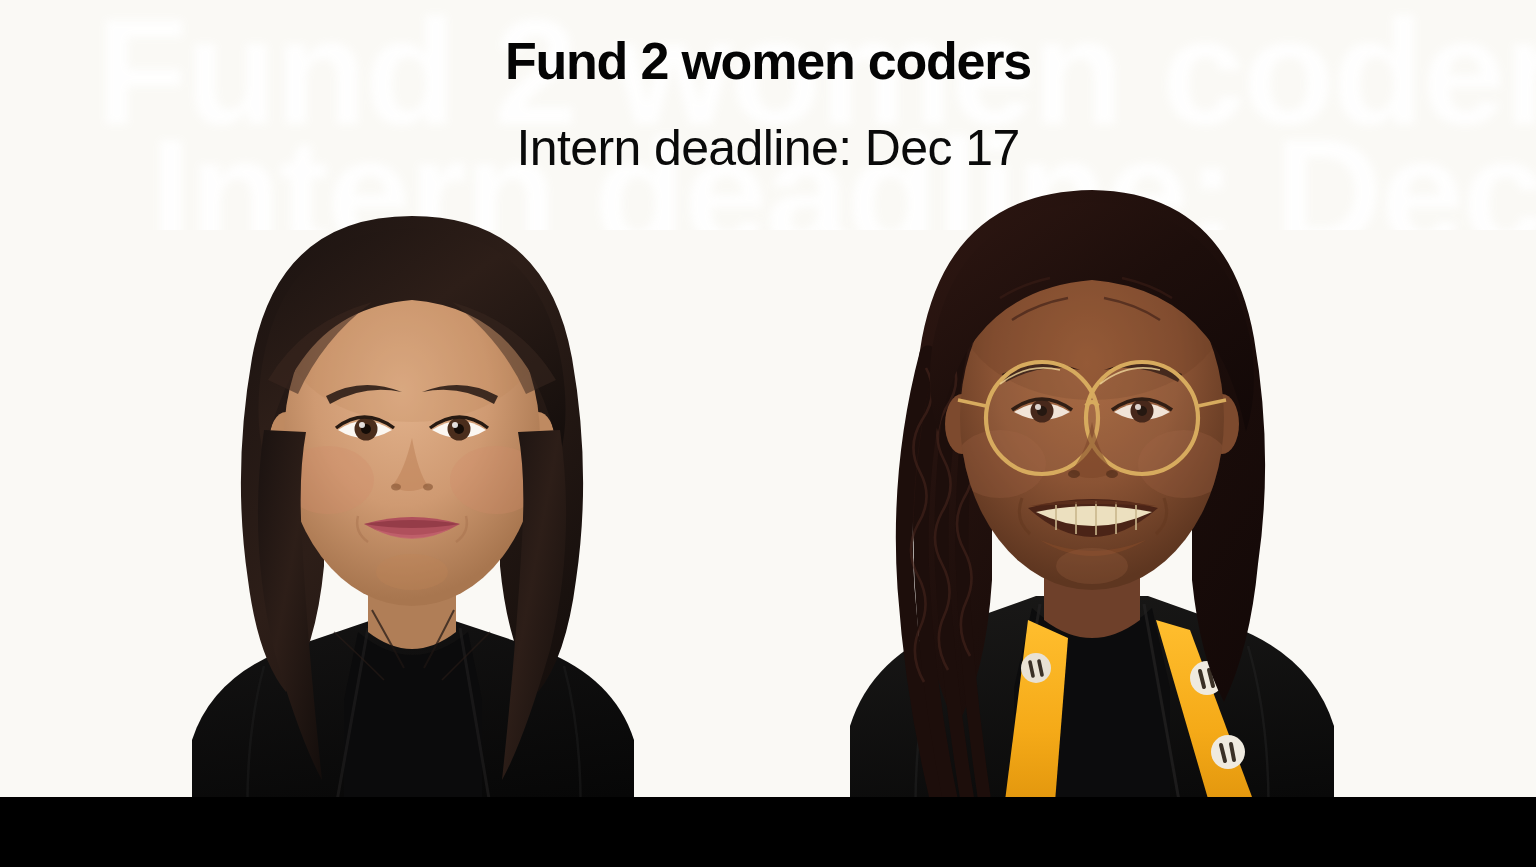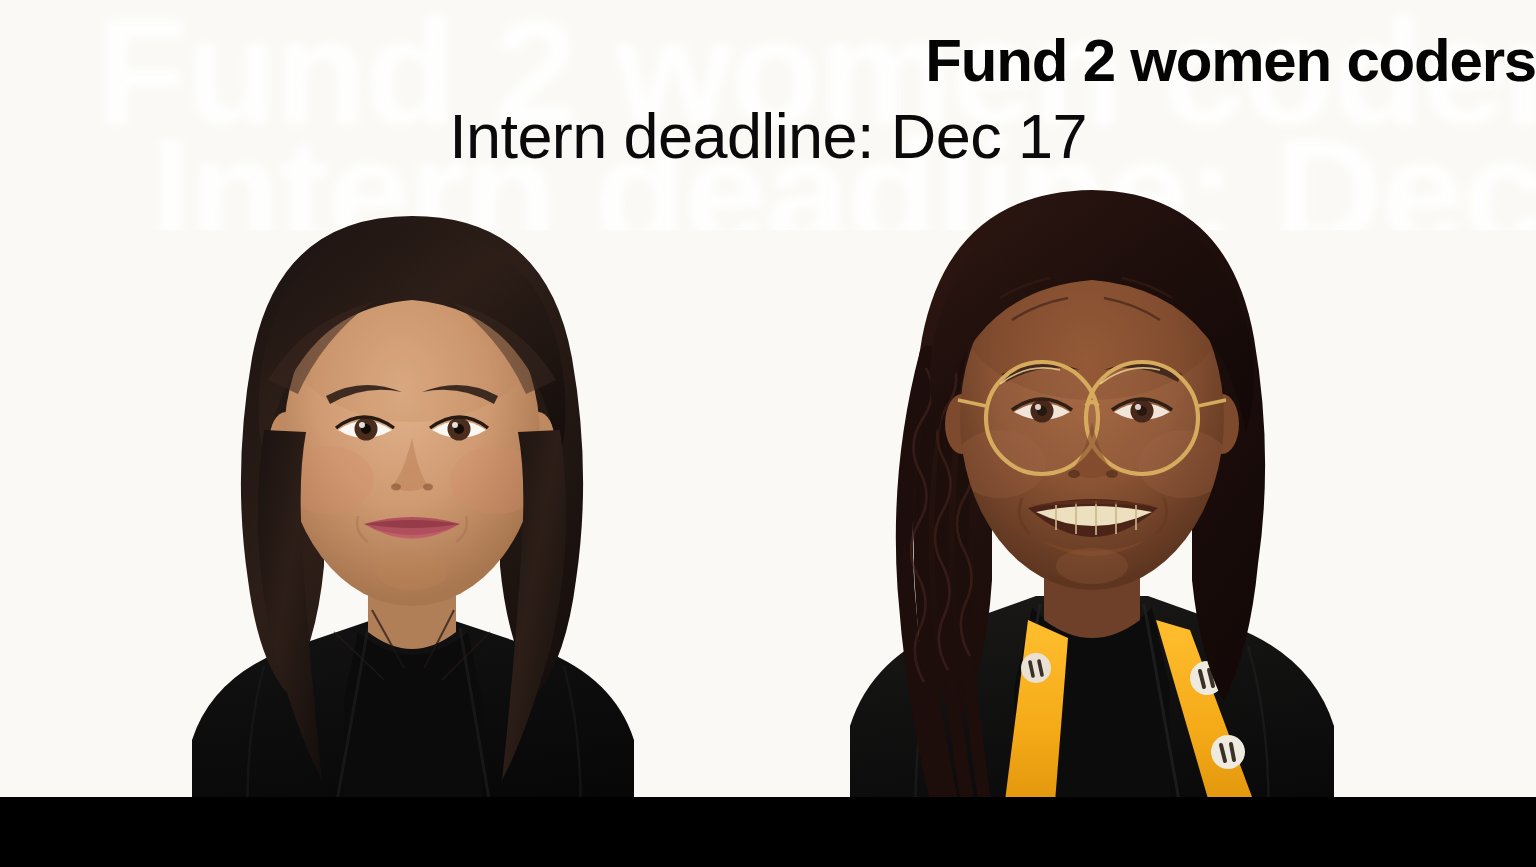--- a/index.html
+++ b/index.html
@@ -27,27 +27,27 @@
   .wm-l1{left:96px;top:-14px;font-size:150px;}
   .wm-l2{left:150px;top:106px;font-size:150px;font-weight:700;}
 
   
   .headline{
     position:absolute;left:0;top:0;width:1536px;
     text-align:center;z-index:6;
   }
   .hl-1{
     display:block;color:#040404;
-    font-size:60px;line-height:76px;font-weight:900;
-    letter-spacing:-1.2px;margin-top:23px;text-align:right;
+    font-size:52px;line-height:76px;font-weight:900;
+    letter-spacing:-1.2px;margin-top:23px;
   }
   .hl-2{
     display:block;color:#0a0a0a;
-    font-size:63px;line-height:74px;font-weight:400;
-    letter-spacing:-0.6px;
+    font-size:50px;line-height:74px;font-weight:400;
+    letter-spacing:-0.6px;margin-top:12px;
   }
 
   
   .photo-stage{
     position:absolute;left:0;top:0;width:1536px;height:867px;
     z-index:4;
   }
   .portrait{position:absolute;}
   .p-left{left:72px;top:180px;width:680px;height:660px;}
   .p-right{left:700px;top:168px;width:760px;height:672px;}

